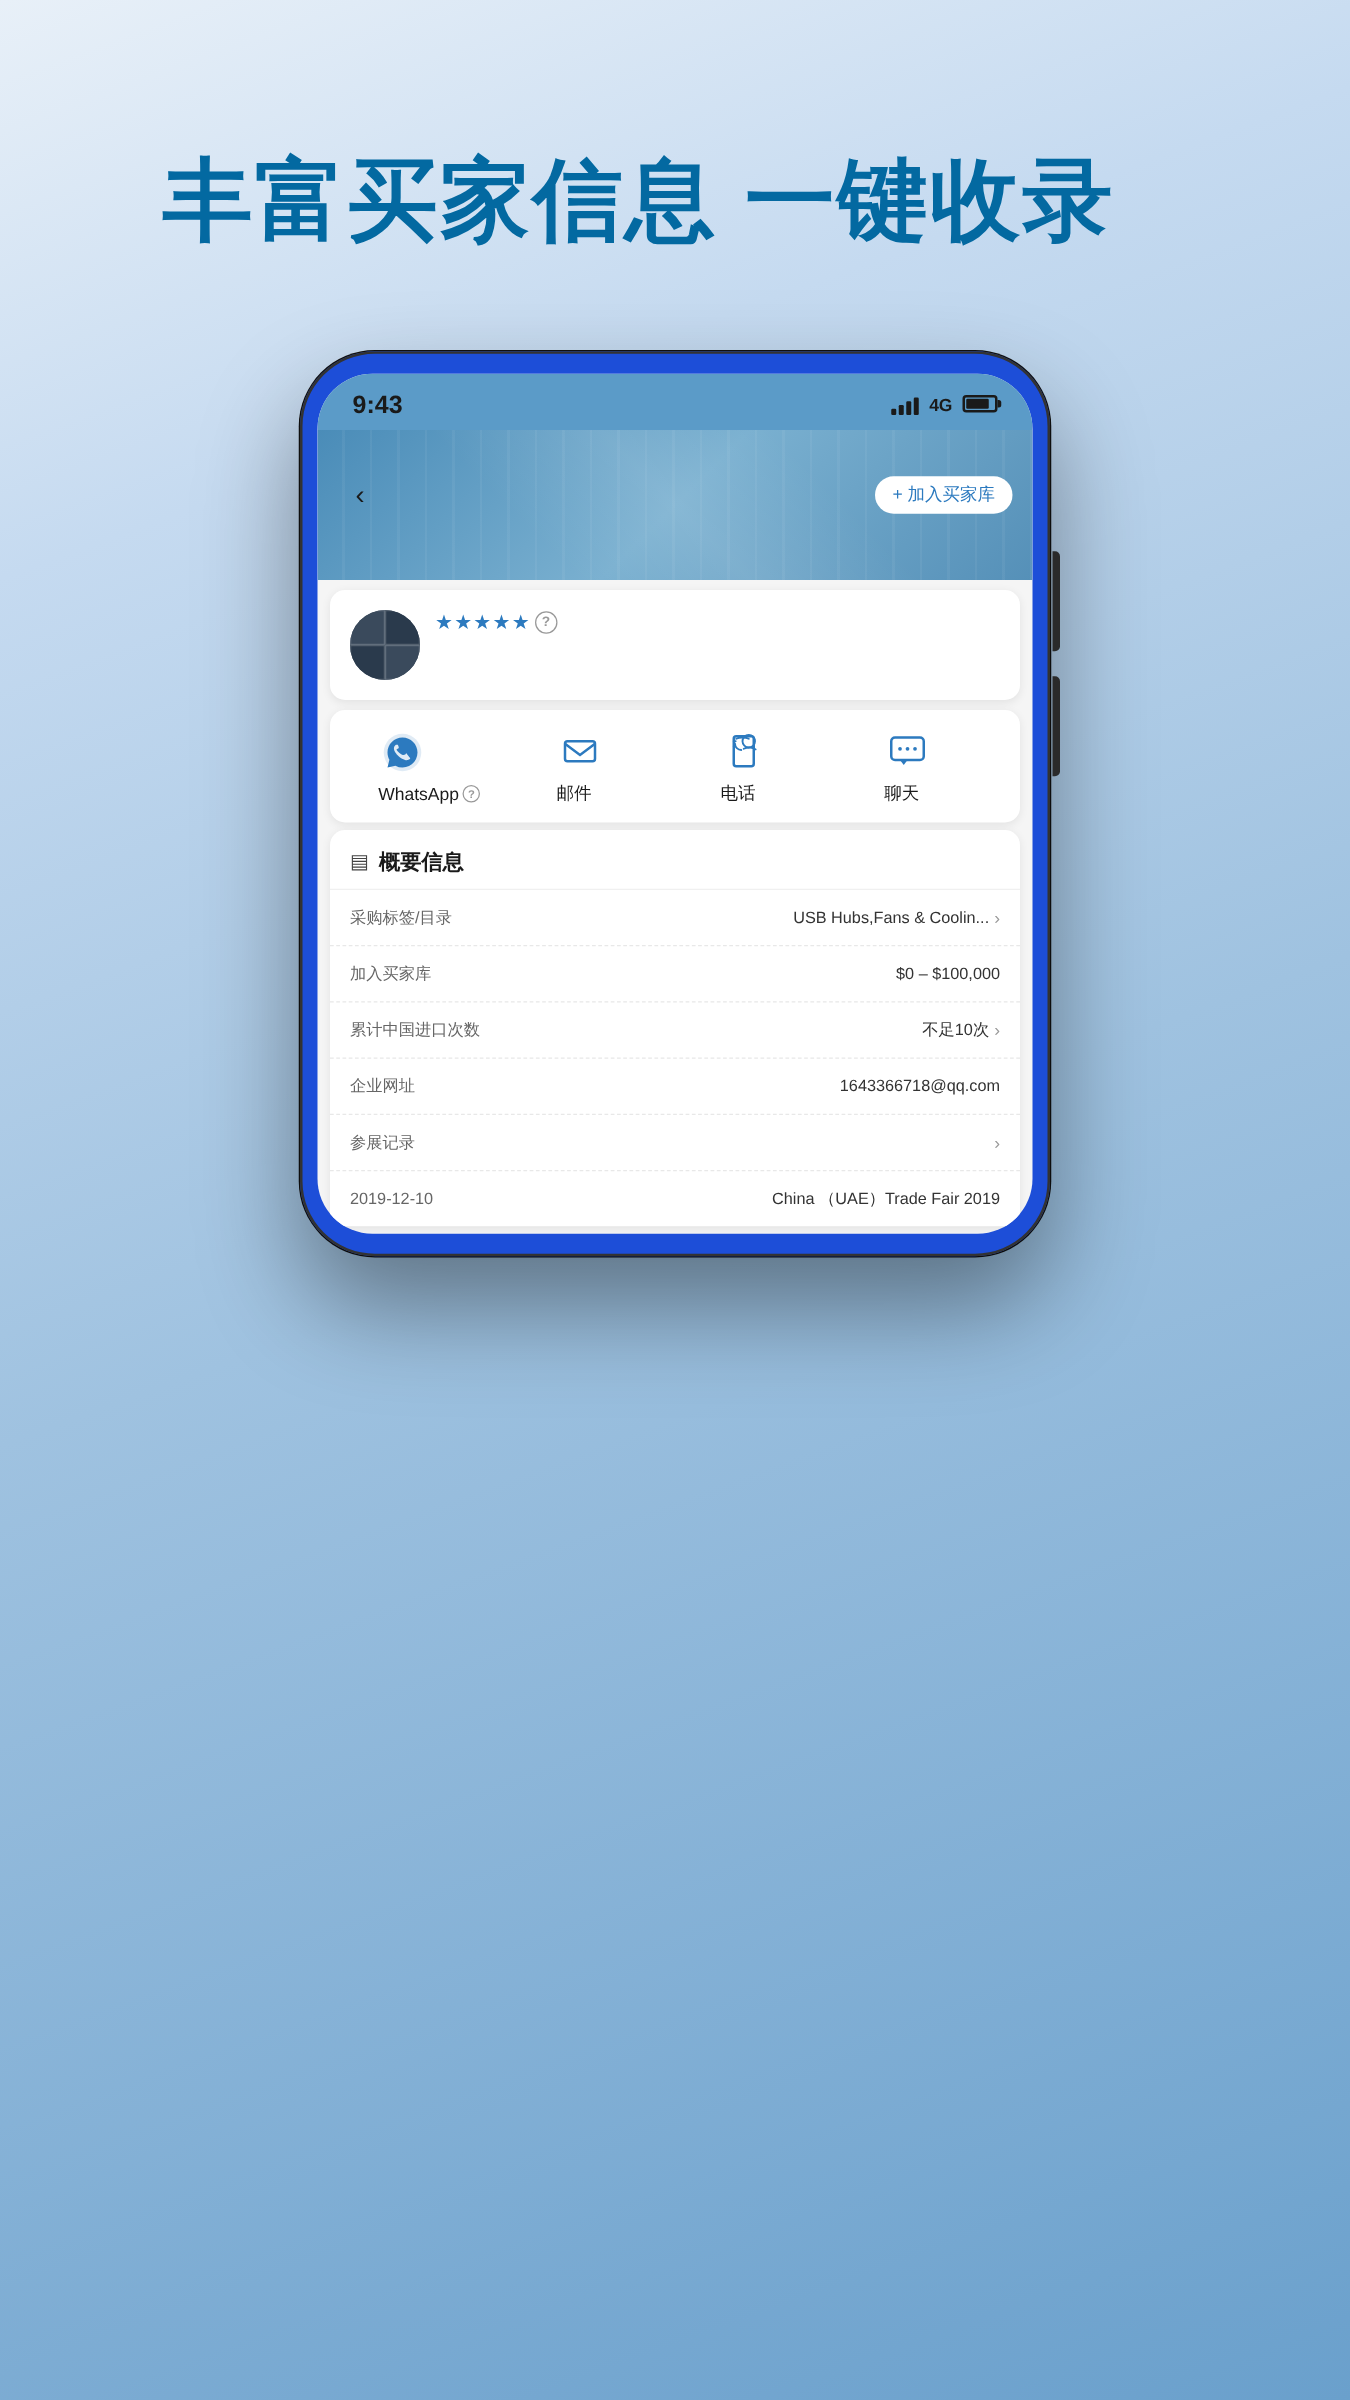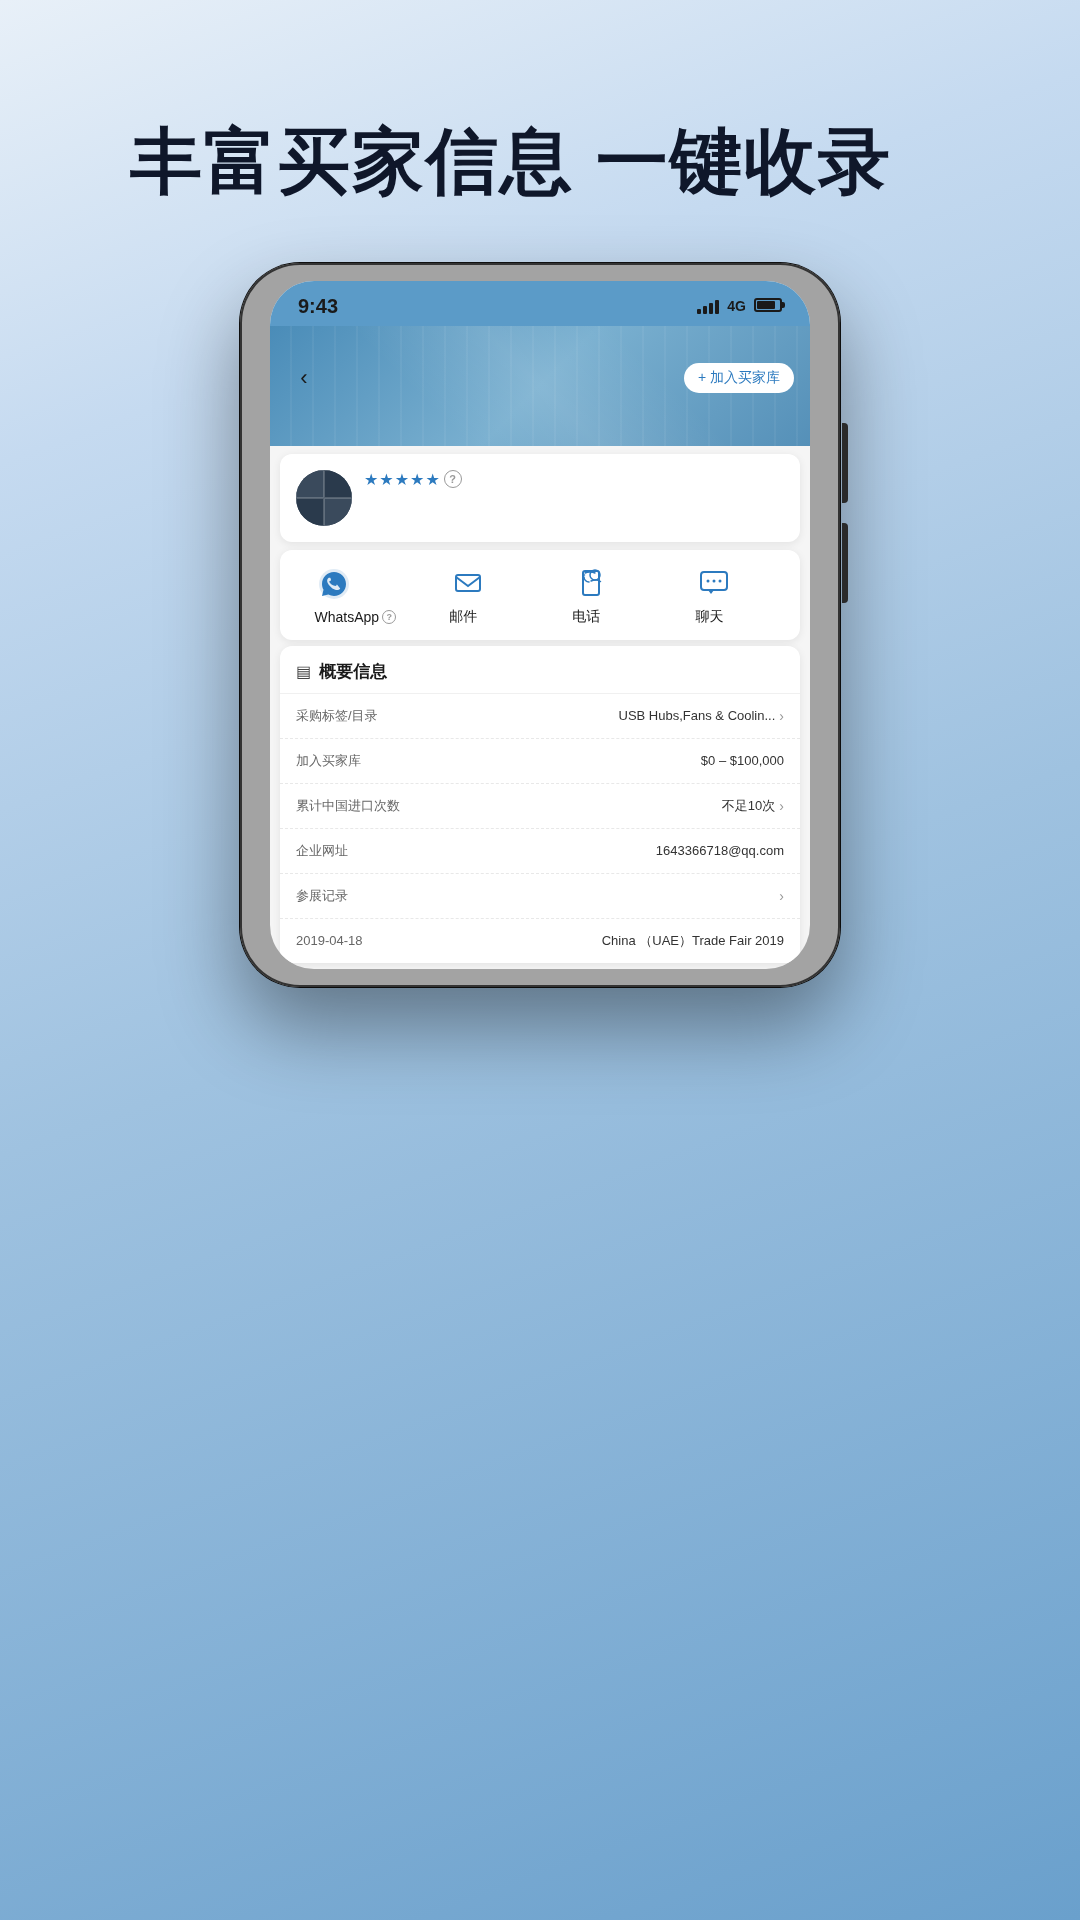--- a/index.html
+++ b/index.html
@@ -27,21 +27,21 @@
       display: flex;
       flex-direction: column;
       align-items: center;
       padding-top: 120px;
     }
 
     
     .headline {
       font-size: 72px;
       font-weight: 700;
-      color: #0f172a;
+      color: #0369a1;
       text-align: left;
       width: 820px;
       line-height: 1.15;
       letter-spacing: 2px;
     }
 
     .subtitle {
       font-size: 44px;
       font-weight: 400;
       color: #5a7a9a;
@@ -52,28 +52,29 @@
     }
 
     
     .phone-container {
       margin-top: 60px;
       width: 600px;
       position: relative;
     }
 
     .phone-frame {
-      background: #a3a3a3;
+      background: #1d4ed8;
       border-radius: 60px;
-      padding: 18px 30px;
+      padding: 18px 14px;
       box-shadow:
         0 40px 80px rgba(0,0,0,0.4),
         inset 0 0 0 2px #333,
         0 0 0 1px #111;
       position: relative;
+      margin-top: 18px;
     }
 
     
     .phone-frame::before {
       content: '';
       position: absolute;
       right: -8px;
       top: 160px;
       width: 6px;
       height: 80px;
@@ -580,21 +581,21 @@
           </div>
 
           <div class="info-row">
             <span class="info-row-label">参展记录</span>
             <div class="info-row-value">
               <span class="chevron">›</span>
             </div>
           </div>
 
           <div class="info-row">
-            <span class="info-row-label">2019-04-18</span>
+            <span class="info-row-label">2019-12-10</span>
             <div class="info-row-value">
               <span>China （UAE）Trade Fair 2019</span>
             </div>
           </div>
 
 
         </div>
 
       </div>
     </div>

